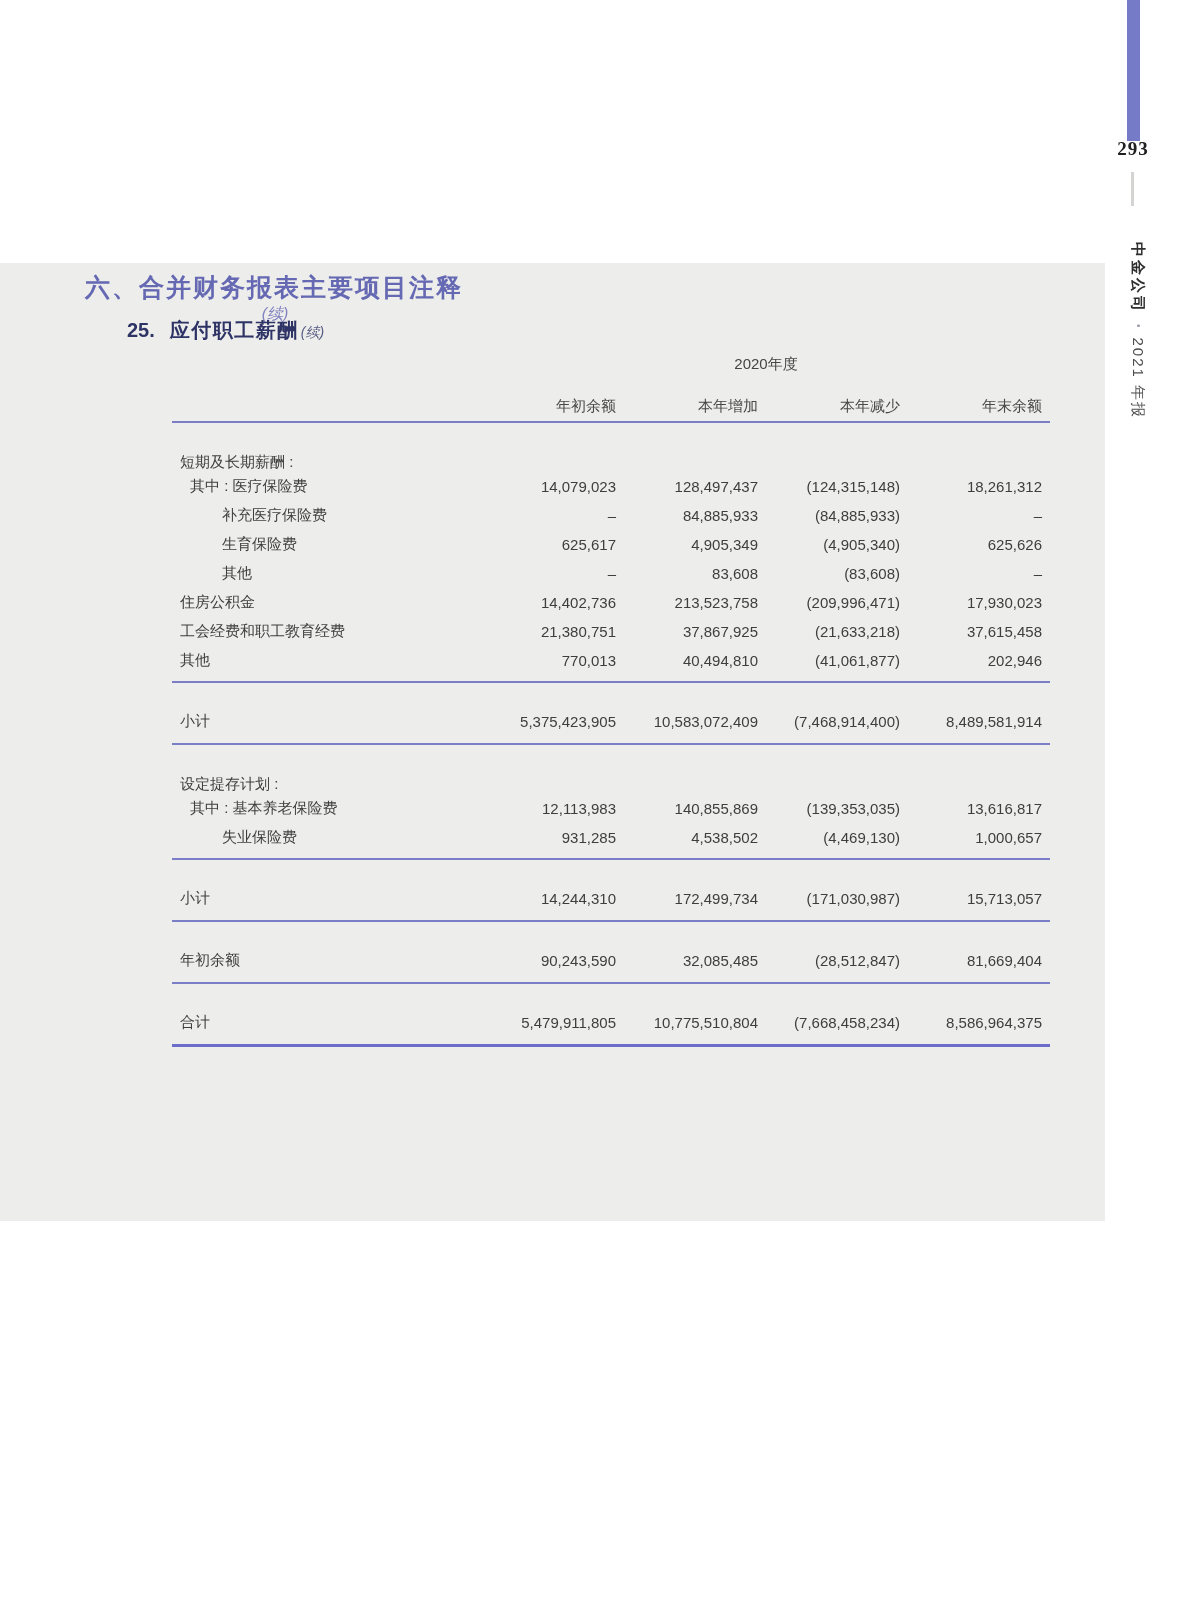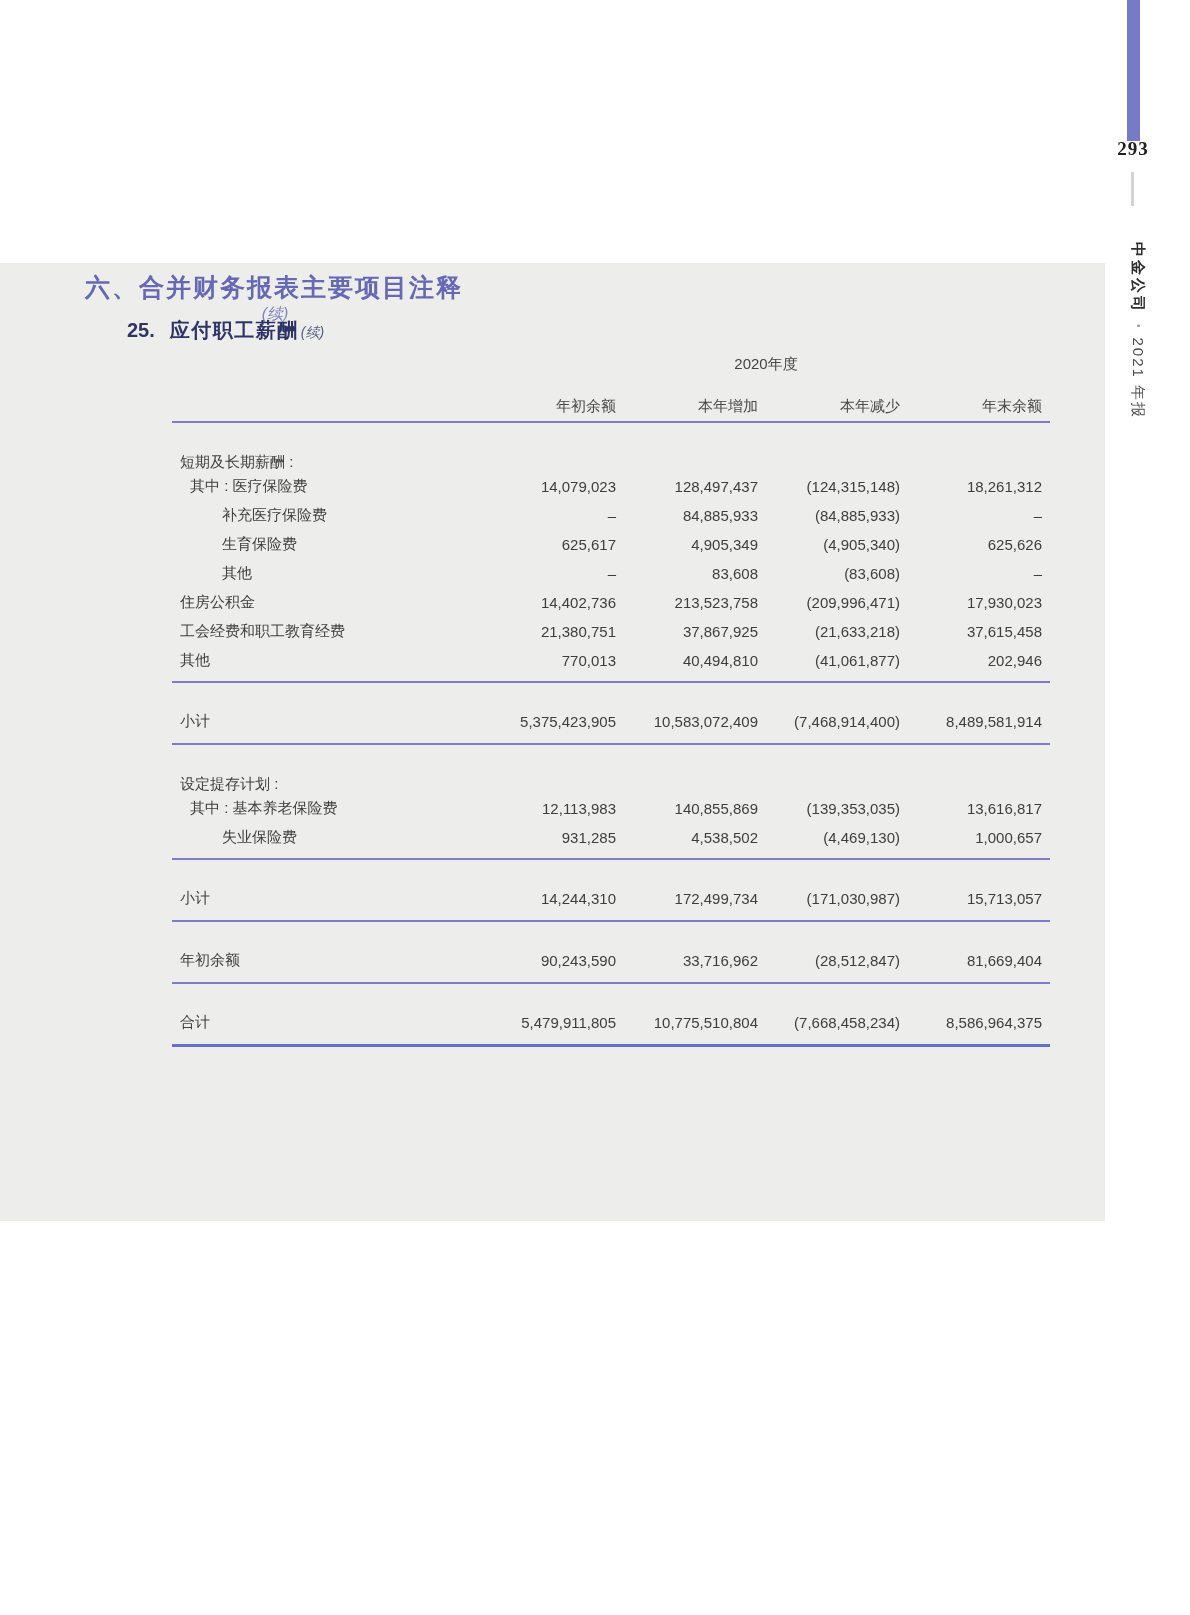--- a/index.html
+++ b/index.html
@@ -163,21 +163,21 @@
           <div class="lab">小计</div>
           <div class="num-col">14,244,310</div>
           <div class="num-col">172,499,734</div>
           <div class="num-col">(171,030,987)</div>
           <div class="num-col">15,713,057</div>
         </div>
         <div class="k-rule"></div>
         <div class="row k-single">
           <div class="lab">年初余额</div>
           <div class="num-col">90,243,590</div>
-          <div class="num-col">33,716,962</div>
+          <div class="num-col">32,085,485</div>
           <div class="num-col">(28,512,847)</div>
           <div class="num-col">81,669,404</div>
         </div>
         <div class="k-rule"></div>
         <div class="row k-total">
           <div class="lab">合计</div>
           <div class="num-col">5,479,911,805</div>
           <div class="num-col">10,775,510,804</div>
           <div class="num-col">(7,668,458,234)</div>
           <div class="num-col">8,586,964,375</div>

